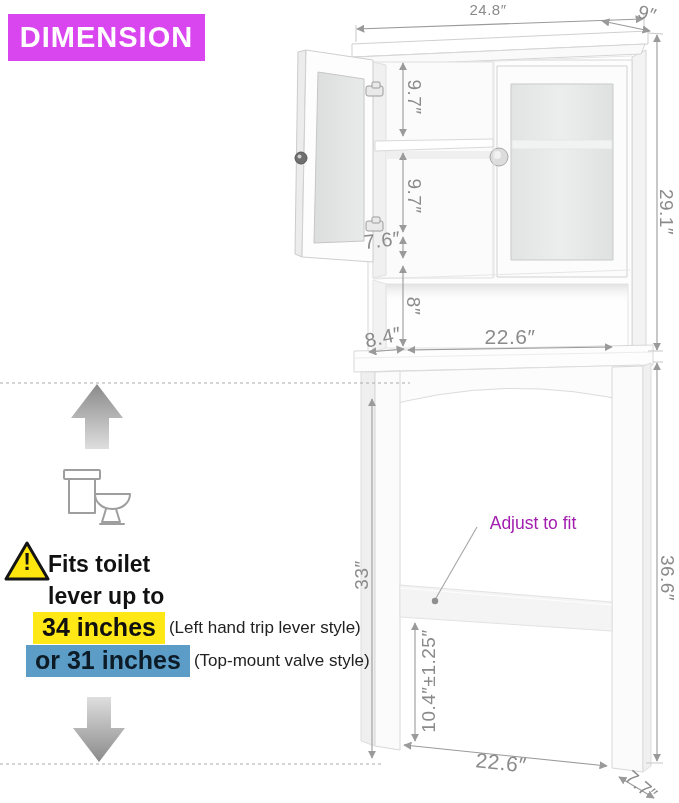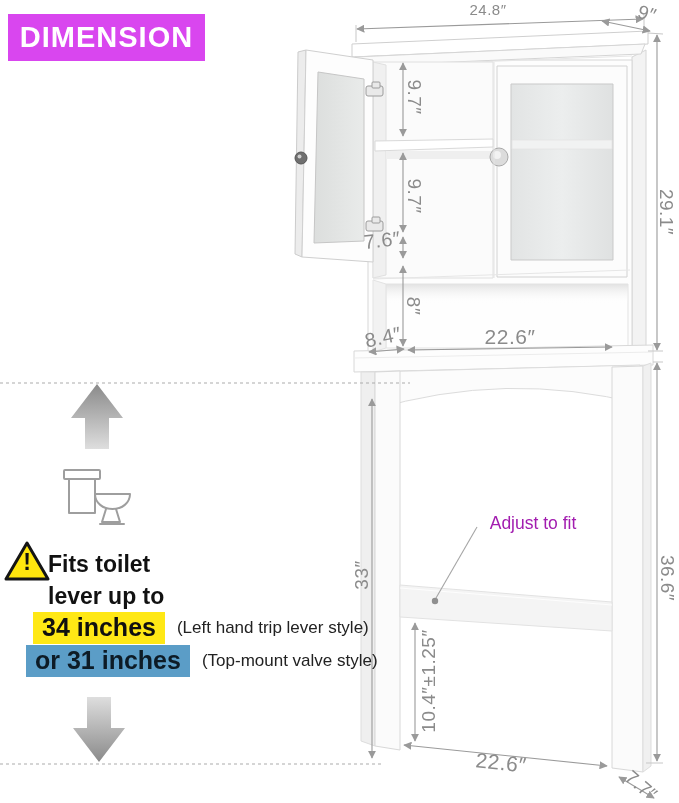--- a/index.html
+++ b/index.html
@@ -45,21 +45,21 @@
     font-weight:bold;font-size:23px;line-height:26px;margin-left:48px;
   }
   #fit-line1{top:551px;}
   #fit-line2{top:583px;}
   .option-row{position:absolute;display:flex;align-items:center;white-space:nowrap;}
   #option-row1{left:33px;top:612px;}
   #option-row2{left:26px;top:645px;}
   .chip{font-weight:bold;font-size:25px;line-height:27px;padding:2px 9px 3px 9px;color:#101010;}
   #option1-chip{background:#ffe815;}
   #option2-chip{background:#5b9dc7;color:#0d1b26;}
-  .option-note{font-size:17px;color:#222;margin-left:12px;}
+  .option-note{font-size:17px;color:#222;margin-left:4px;}
   
   #warning-icon{position:absolute;left:3px;top:538px;}
   #warning-mark{
     position:absolute;left:3px;top:549px;width:48px;text-align:center;
     font-weight:bold;font-size:23px;color:#111;
   }
   #toilet-icon{position:absolute;left:60px;top:465px;}
 </style>
 </head>
 <body>

